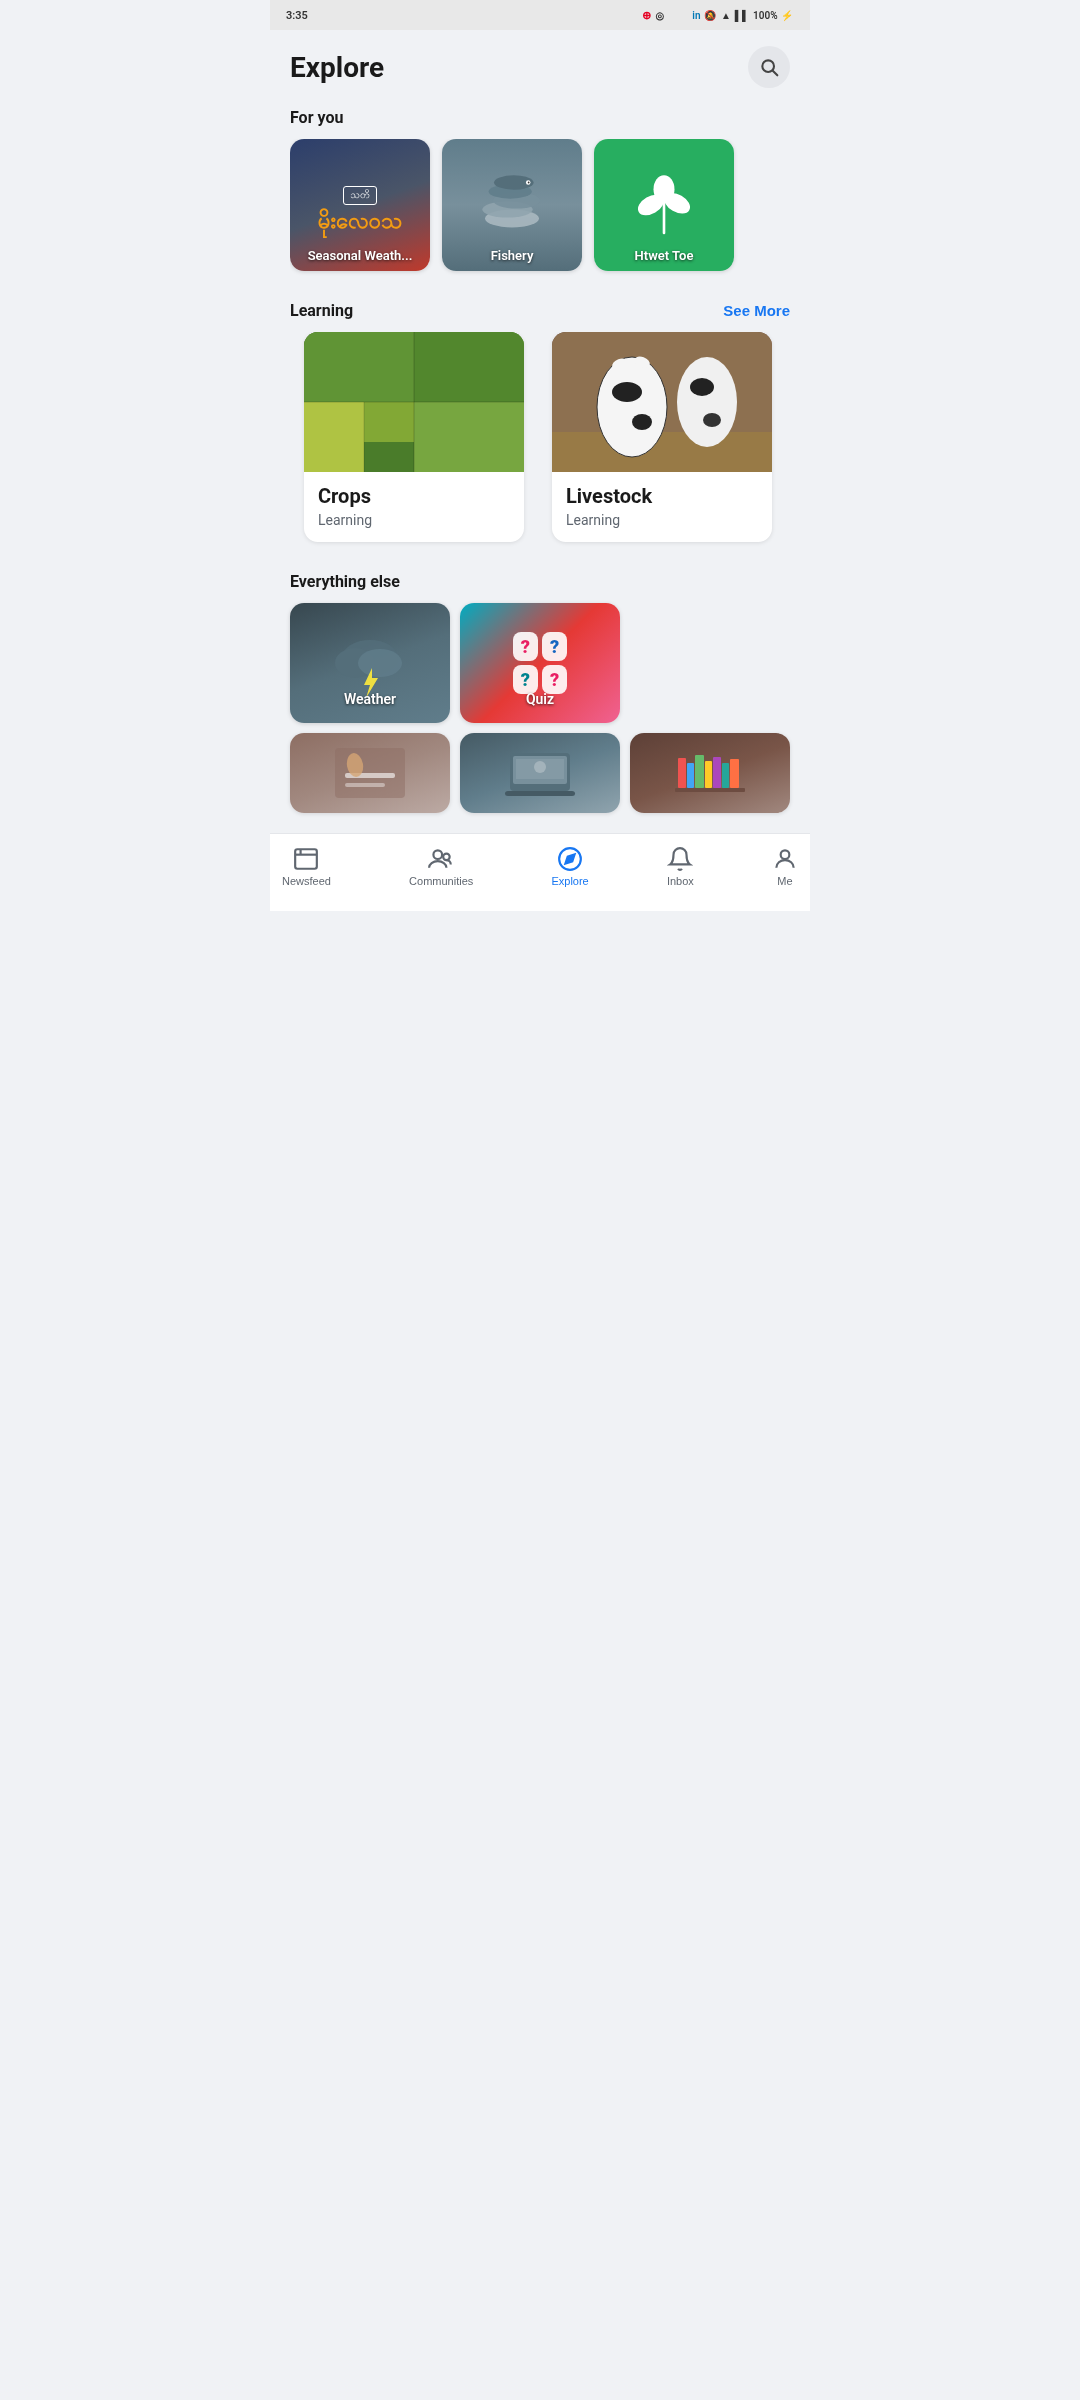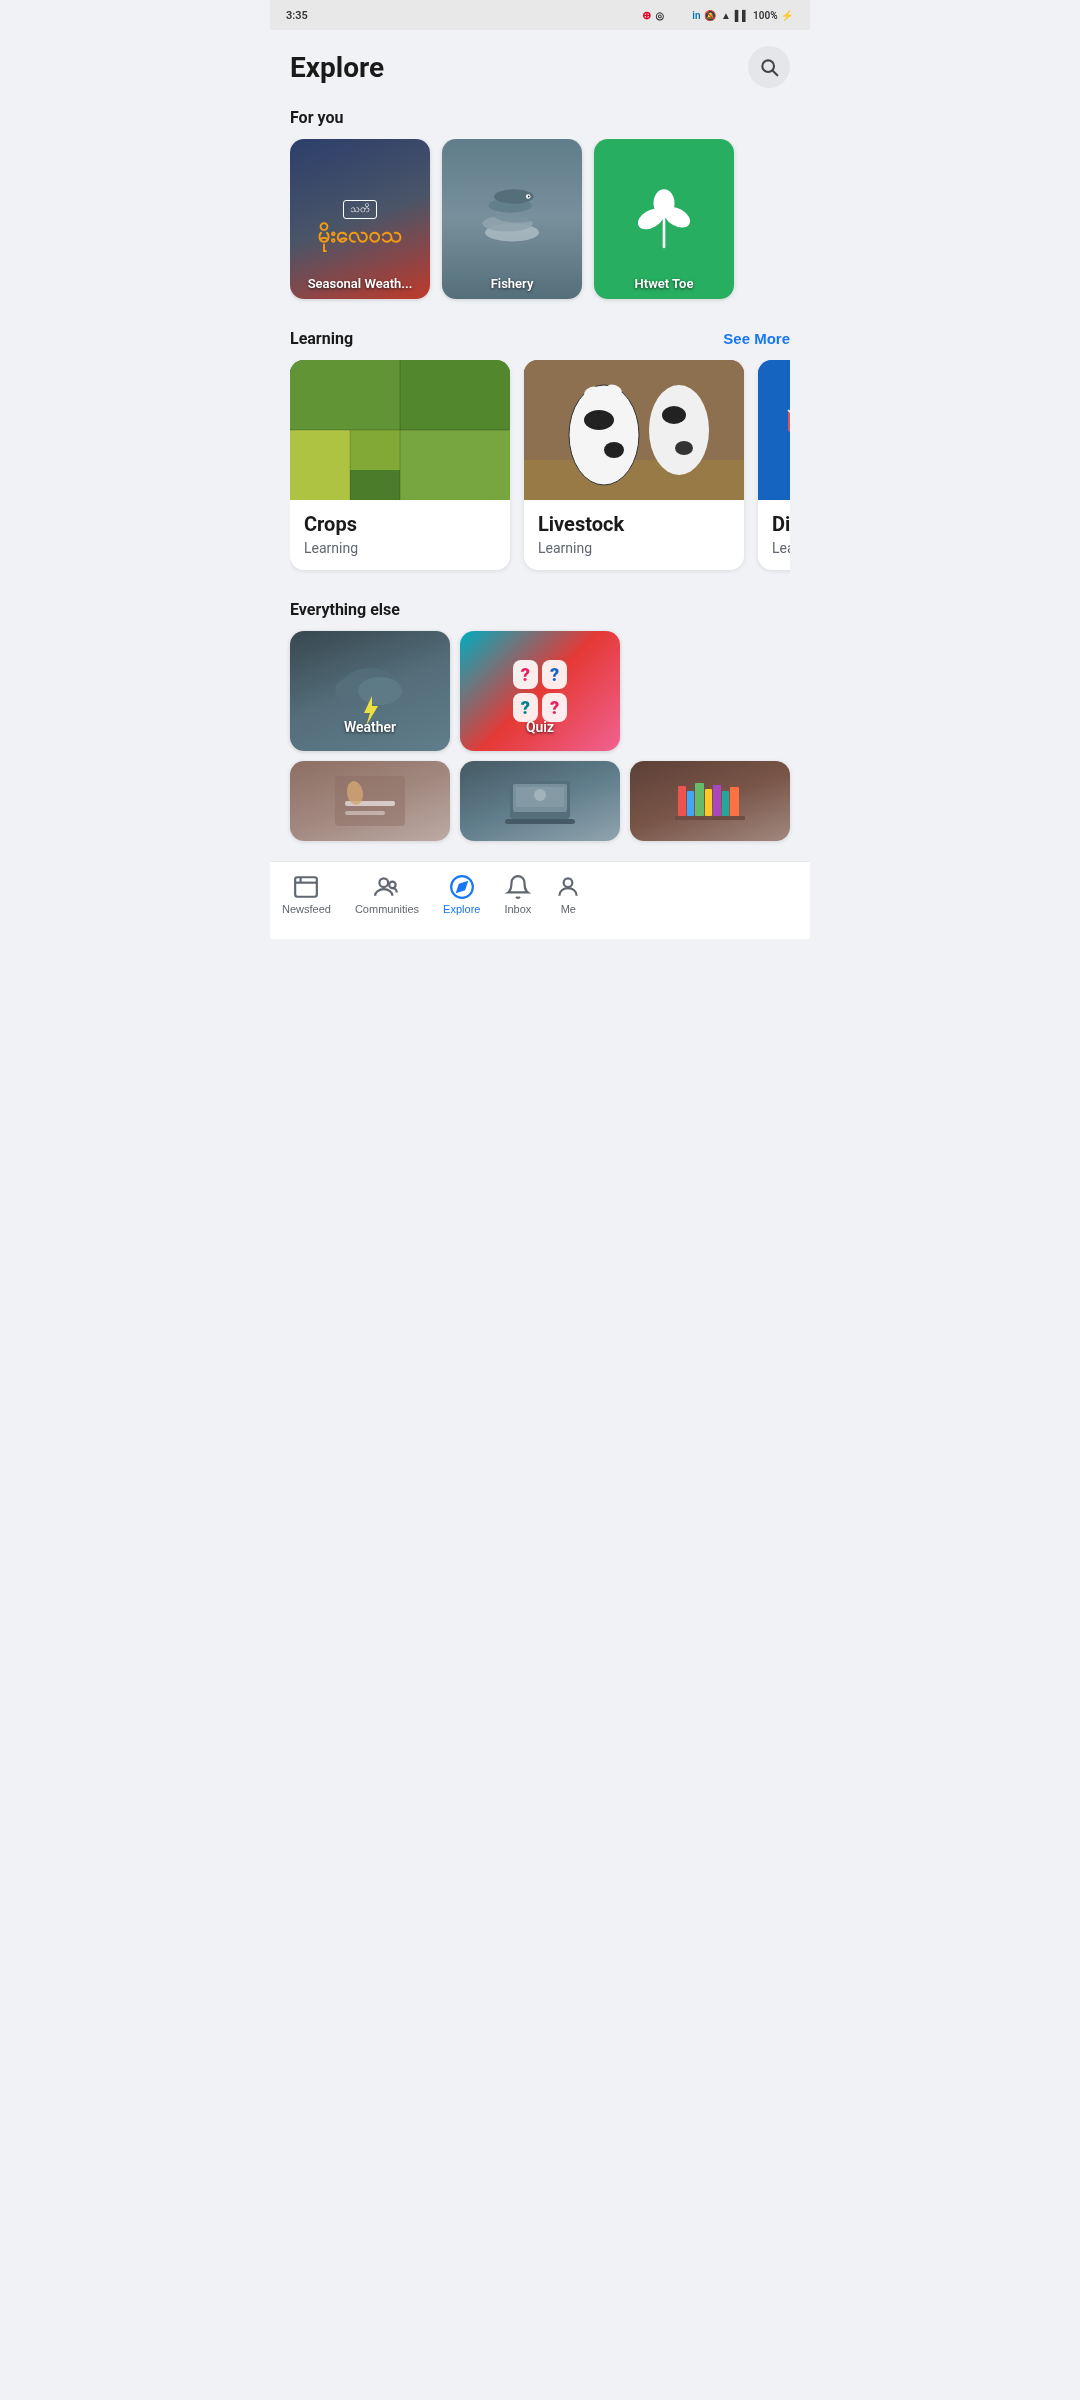--- a/index.html
+++ b/index.html
@@ -88,21 +88,21 @@
       display: flex;
       gap: 12px;
       overflow-x: auto;
       padding-bottom: 6px;
       scrollbar-width: none;
     }
     .for-you-scroll::-webkit-scrollbar { display: none; }
 
     .for-you-card {
       flex: 0 0 140px;
-      height: 160px;
+      height: 132px;
       border-radius: 14px;
       overflow: hidden;
       position: relative;
       cursor: pointer;
       box-shadow: 0 1px 4px rgba(0,0,0,0.15);
     }
     .for-you-card .card-bg {
       width: 100%;
       height: 100%;
       display: flex;
@@ -155,20 +155,21 @@
     }
     .learning-scroll::-webkit-scrollbar { display: none; }
 
     .learning-card {
       flex: 0 0 220px;
       background: #fff;
       border-radius: 14px;
       overflow: hidden;
       cursor: pointer;
       box-shadow: 0 1px 4px rgba(0,0,0,0.1);
+      margin-left: 14px;
     }
     .learning-card .card-image {
       width: 100%;
       height: 140px;
       display: flex;
       align-items: center;
       justify-content: center;
       font-size: 60px;
       overflow: hidden;
       position: relative;
@@ -269,21 +270,21 @@
       background: linear-gradient(160deg, #455a64, #607d8b, #90a4ae);
     }
     .bg-library {
       background: linear-gradient(160deg, #5d4037, #795548, #a1887f);
     }
 
     
     .bottom-nav {
       background: #fff;
       display: flex;
-      justify-content: flex-start;
+      justify-content: space-between;
       align-items: center;
       padding: 8px 0 20px;
       border-top: 1px solid #e4e6ea;
       position: sticky;
       bottom: 0;
       z-index: 100;
     }
     .nav-item {
       display: flex;
       flex-direction: column;

